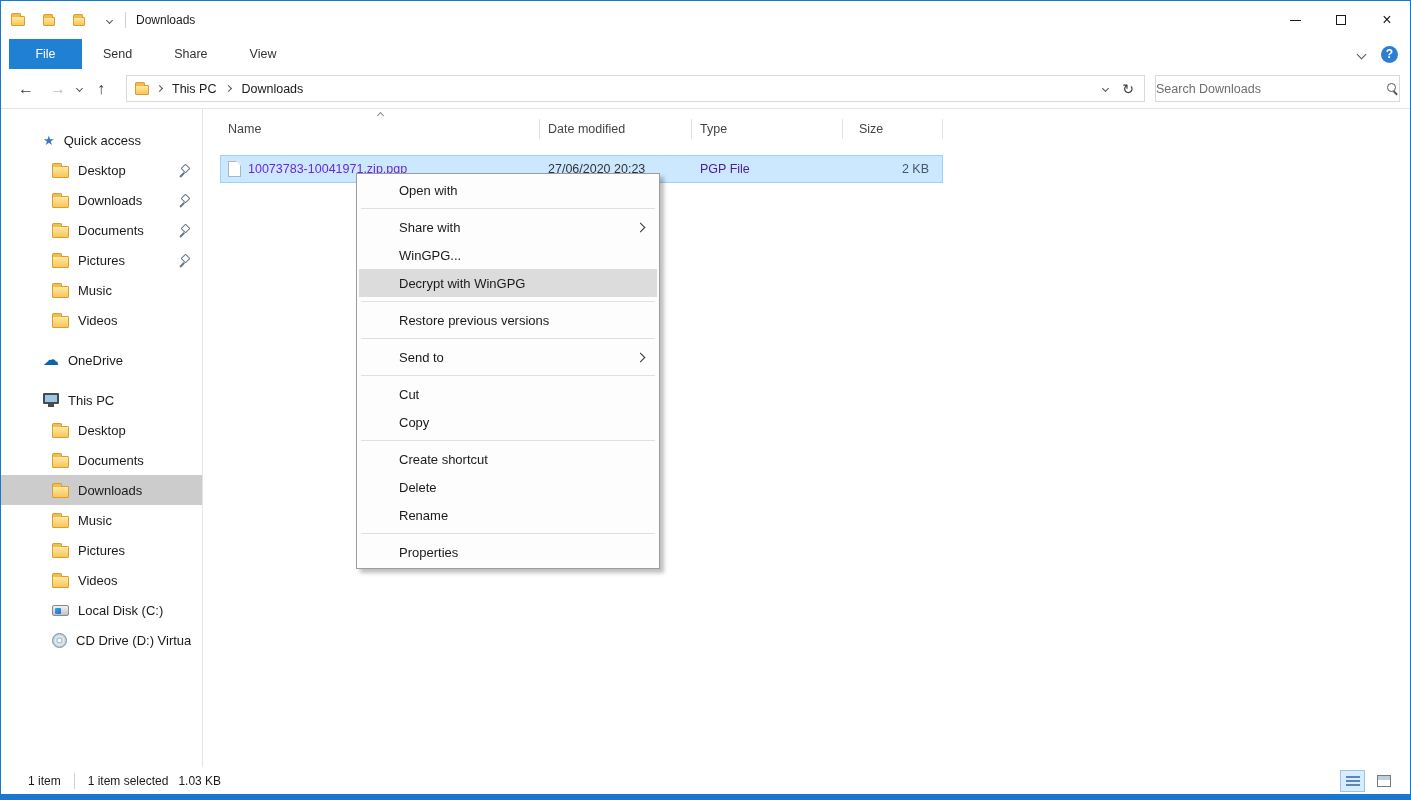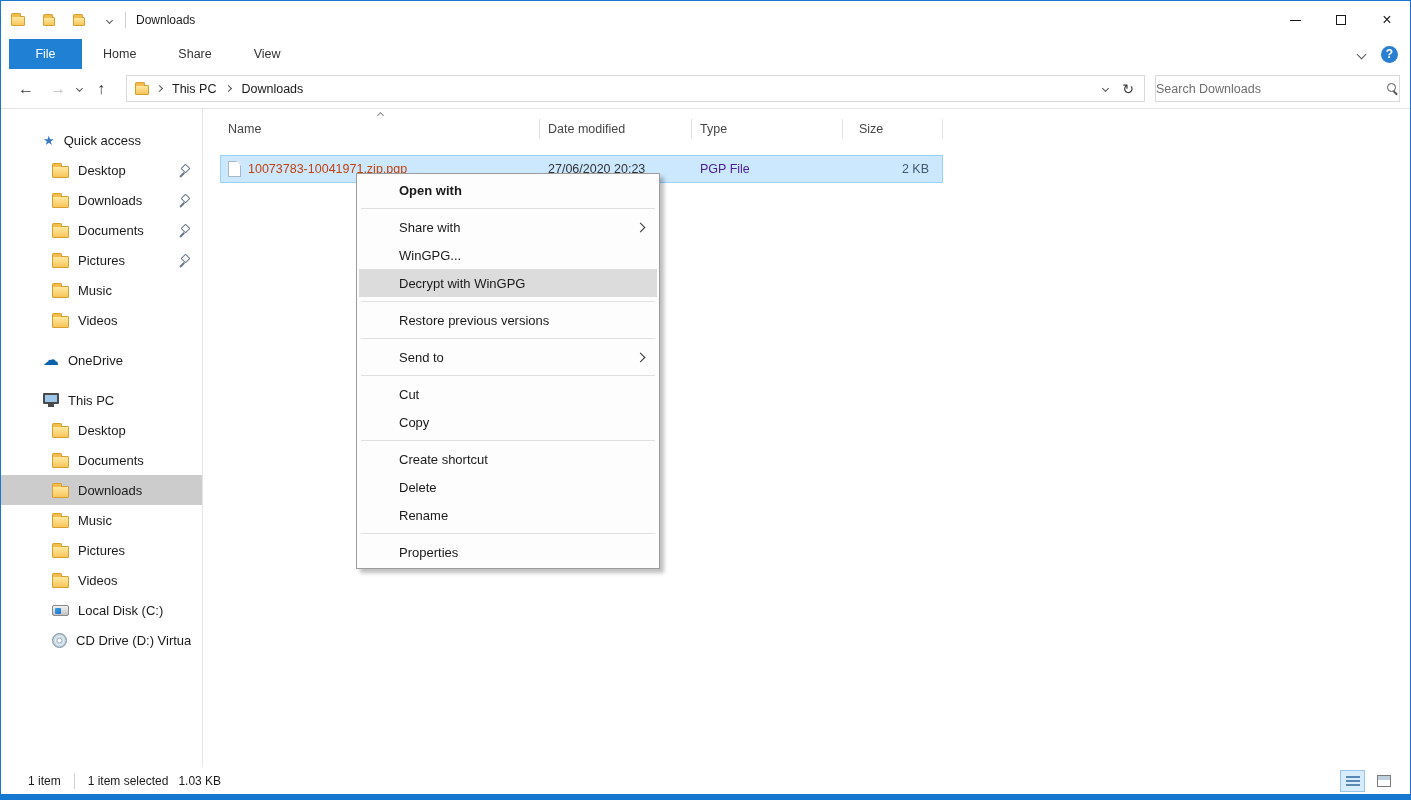--- a/index.html
+++ b/index.html
@@ -84,29 +84,29 @@
   .col{height:100%;display:flex;align-items:center;padding-left:8px;position:relative}
   .col::after{content:"";position:absolute;right:0;top:10px;height:20px;width:1px;background:#e2e2e2}
   .col.c-name{width:320px}
   .col.c-date{width:152px}
   .col.c-type{width:151px}
   .col.c-size{width:100px;padding-left:16px}
   .sort-caret{position:absolute;top:4px;left:158px;border-color:#8a8a8a}
 
   .file-row{width:723px;height:28px;margin-top:6px;background:#cce8ff;border:1px solid #99d1ff;display:flex;align-items:center;font-size:12.5px}
   .cell{height:100%;display:flex;align-items:center}
-  .cell.c-name{width:319px;gap:7px;padding-left:7px;color:#c2410c}
+  .cell.c-name{width:319px;gap:7px;padding-left:7px;color:#6d28d9}
   .cell.c-date{width:152px;padding-left:8px;color:#333}
   .cell.c-type{width:151px;padding-left:8px;color:#4c1d95}
   .cell.c-size{width:99px;justify-content:flex-end;padding-right:13px;color:#44576b}
 
   
   .menu{position:absolute;left:356px;top:173px;width:304px;background:#fdfdfd;border:1px solid #9c9c9c;box-shadow:4px 4px 4px rgba(0,0,0,0.25);padding:2px;z-index:10}
   .menu-item{height:28px;display:flex;align-items:center;padding:0 14px 0 40px;font-size:13px;color:#1a1a1a;position:relative}
-  .menu-item.bold{font-weight:bold}
+  .menu-item.bold{font-weight:normal}
   .menu-item.hl{background:#dcdcdc}
   .menu-item .sub{position:absolute;right:13px;border-color:#333}
   .menu-sep{height:1px;background:#e0e0e0;margin:4px 2px}
 
   
   .statusbar{height:27px;display:flex;align-items:center;padding:0 14px 0 27px;gap:13px;flex:none;background:#fff}
   .status-div{width:1px;height:16px;background:#d0d0d0}
   .status-sel{display:flex;gap:10px}
   .view-btns{margin-left:auto;display:flex;gap:6px}
   .view-btn{width:25px;height:22px;display:flex;align-items:center;justify-content:center}
@@ -142,21 +142,21 @@
           <span class="max-glyph"></span>
         </div>
       <div class="win-btn">
           <span class="close-glyph">×</span>
         </div>
     </div>
   </div>
 
   <div class="ribbon">
     <div class="file-tab">File</div>
-    <div class="rtab">Home</div>
+    <div class="rtab">Send</div>
     <div class="rtab">Share</div>
     <div class="rtab">View</div>
     <div class="ribbon-right">
       <span class="chev d mid"></span>
       <span class="help-ico">?</span>
     </div>
   </div>
 
   <div class="addr-row">
     <span class="nav-arrow">←</span>

